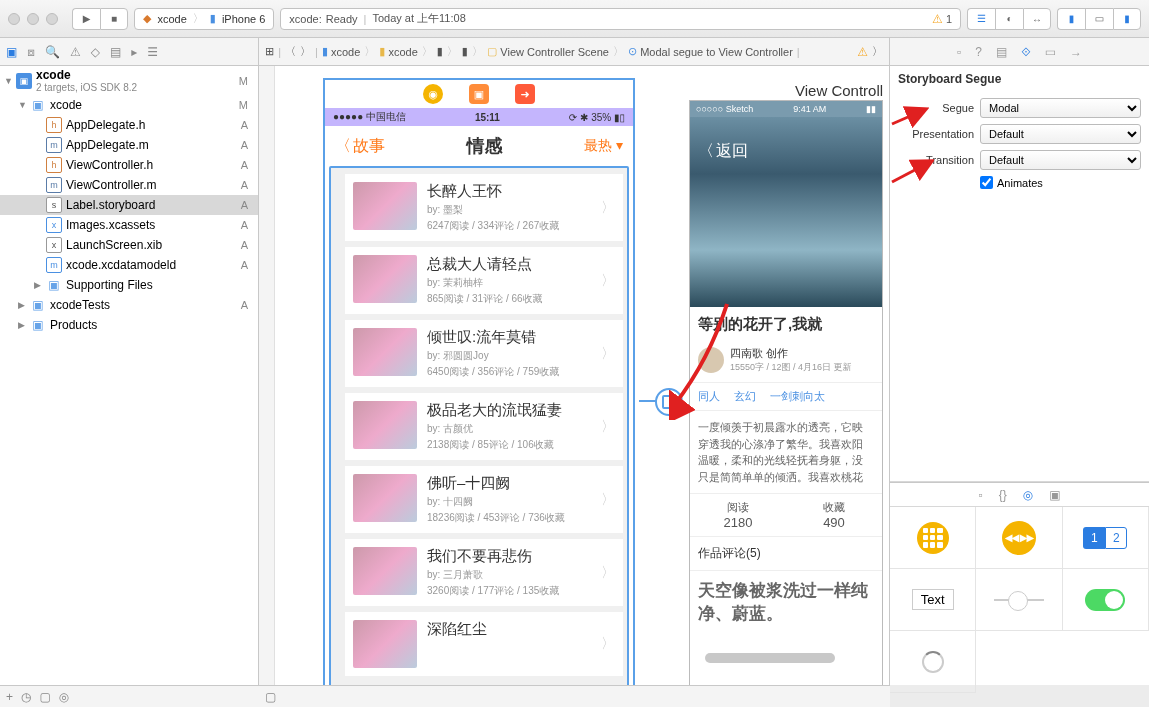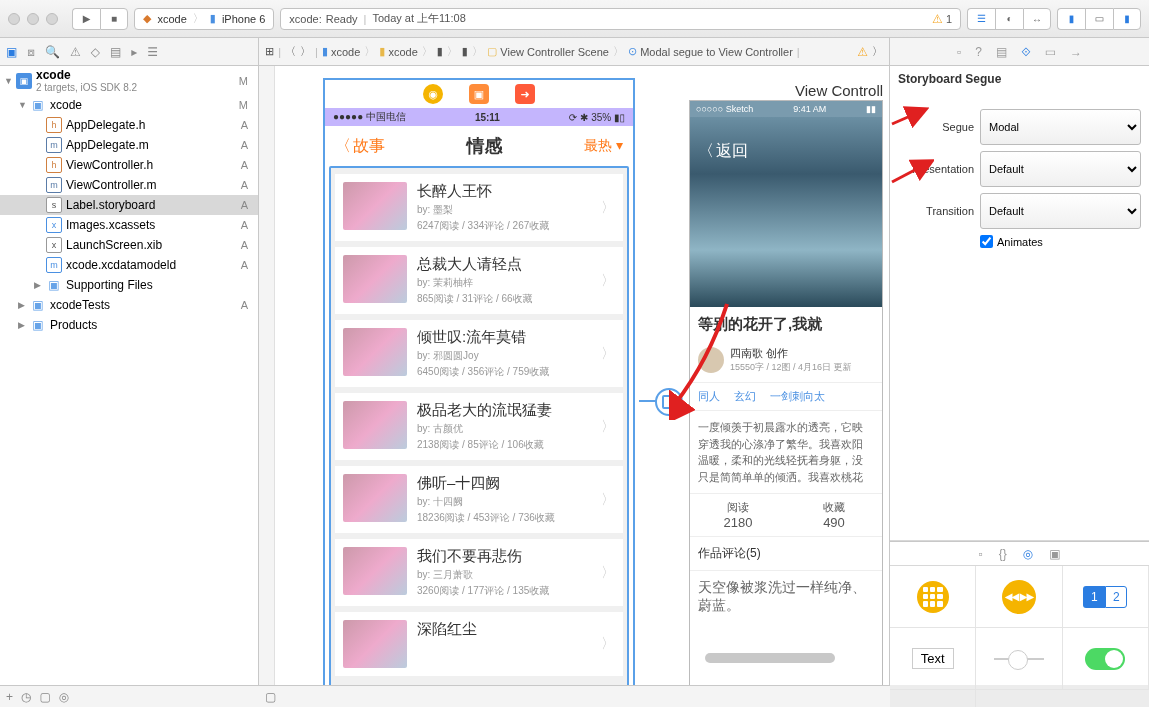--- a/index.html
+++ b/index.html
@@ -60,21 +60,21 @@
 .tic { width: 20px; height: 20px; border-radius: 4px; display: flex; align-items: center; justify-content: center; font-size: 11px; color: #fff; }
 .tic.y { background: #f5b400; border-radius: 50%; }
 .tic.o { background: #ff8c3a; }
 .tic.r { background: #ff5a3a; }
 .statusbar { height: 18px; background: #c4b5fd; display: flex; align-items: center; padding: 0 8px; font-size: 10px; color: #333; }
 .statusbar .mid { flex: 1; text-align: center; font-weight: 600; }
 .navbar1 { height: 40px; display: flex; align-items: center; padding: 0 10px; font-size: 16px; }
 .navbar1 .back { color: #ff7a1a; display: flex; align-items: center; gap: 2px; }
 .navbar1 .title { flex: 1; text-align: center; font-weight: 600; color: #333; font-size: 18px; }
 .navbar1 .hot { color: #ff7a1a; font-size: 14px; }
-.list1 { border: 2px solid #5aa0e8; margin: 0 4px; border-radius: 2px; background: #f0f0f0; height: 530px; overflow: hidden; }
+.list1 { border: 2px solid #5aa0e8; margin: 0 4px; border-radius: 2px; background: #f0f0f0; height: 530px; overflow: hidden; padding-left: 10px; }
 .cell { background: #fff; margin: 6px 4px; padding: 8px; display: flex; gap: 10px; align-items: flex-start; position: relative; }
 .cell .thumb { width: 64px; height: 48px; background: linear-gradient(135deg,#c9a 0%,#eac 50%,#bcd 100%); border-radius: 2px; }
 .cell .meta .t { font-size: 15px; color: #333; margin-bottom: 2px; }
 .cell .meta .by { font-size: 10px; color: #999; margin-bottom: 2px; }
 .cell .meta .stats { font-size: 10px; color: #999; }
 .cell .chev { position: absolute; right: 8px; top: 50%; transform: translateY(-50%); color: #ccc; font-size: 14px; }
 
 .phone2 { left: 414px; top: 34px; width: 194px; height: 620px; overflow: hidden; }
 .phone2 .sb2 { height: 16px; background: #7a9bae; color: #fff; font-size: 9px; display: flex; align-items: center; padding: 0 6px; }
 .phone2 .sb2 .mid { flex: 1; text-align: center; }
@@ -84,37 +84,37 @@
 .phone2 .author { padding: 4px 8px 8px; display: flex; gap: 6px; align-items: center; background: #fff; }
 .phone2 .author .av { width: 26px; height: 26px; border-radius: 50%; background: #d8c8b0; }
 .phone2 .author .nm { font-size: 11px; color: #333; }
 .phone2 .author .dt { font-size: 9px; color: #999; }
 .phone2 .tags { padding: 6px 8px; display: flex; gap: 14px; font-size: 11px; color: #4a90e2; border-top: 1px solid #eee; border-bottom: 1px solid #eee; background: #fff; }
 .phone2 .desc { padding: 8px; font-size: 11px; color: #666; line-height: 1.5; background: #fff; }
 .phone2 .stats2 { display: flex; border-top: 1px solid #eee; border-bottom: 1px solid #eee; background: #fff; }
 .phone2 .stats2 > div { flex: 1; text-align: center; padding: 6px 0; font-size: 11px; color: #555; }
 .phone2 .stats2 .num { font-size: 13px; }
 .phone2 .comments-h { padding: 8px; font-size: 12px; color: #333; background: #fff; border-bottom: 1px solid #eee; }
-.phone2 .comment-body { padding: 8px; font-size: 14px; color: #666; background: #fff; }
+.phone2 .comment-body { padding: 8px; font-size: 17px; color: #666; background: #fff; font-weight: bold; }
 
 
 .segue-node { position: absolute; left: 380px; top: 322px; width: 28px; height: 28px; border: 2px solid #5aa0e8; border-radius: 50%; background: #fff; display: flex; align-items: center; justify-content: center; }
 .segue-node .inner { width: 14px; height: 14px; border: 2px solid #5aa0e8; border-radius: 2px; }
 .segue-line { position: absolute; left: 364px; top: 334px; width: 18px; height: 2px; background: #5aa0e8; }
 
 
 .arrow { position: absolute; pointer-events: none; }
 
 
 .inspector { width: 259px; background: #fff; display: flex; flex-direction: column; }
 .insp-body { padding: 6px 8px; border-bottom: 1px solid #d8d8d8; }
-.insp-title { font-weight: 600; font-size: 12px; color: #333; margin-bottom: 23px; }
+.insp-title { font-weight: 600; font-size: 12px; color: #333; margin-bottom: 12px; }
 .insp-row { display: flex; align-items: center; margin-bottom: 6px; gap: 6px; }
 .insp-row label { width: 76px; text-align: right; font-size: 11px; color: #333; }
-.insp-row input[type=text], .insp-row select { flex: 1; height: 36px; border: 1px solid #bbb; border-radius: 3px; font-size: 11px; padding: 1px 4px; background: #fff; }
+.insp-row input[type=text], .insp-row select { flex: 1; height: 20px; border: 1px solid #bbb; border-radius: 3px; font-size: 11px; padding: 1px 4px; background: #fff; }
 .insp-row select { background: linear-gradient(#fff,#f0f0f0); }
 .insp-row .chk { display: flex; align-items: center; gap: 4px; font-size: 11px; }
 
 .library { flex: 1; display: flex; flex-direction: column; border-top: 1px solid #c8c8c8; }
 .lib-tabs { height: 24px; display: flex; align-items: center; justify-content: center; gap: 16px; border-bottom: 1px solid #d8d8d8; color: #999; font-size: 12px; }
 .lib-tabs span.active { color: #2b7de1; }
 .lib-grid { flex: 1; display: grid; grid-template-columns: repeat(3, 1fr); grid-auto-rows: 62px; }
 .lib-cell { border-right: 1px solid #e4e4e4; border-bottom: 1px solid #e4e4e4; display: flex; align-items: center; justify-content: center; font-size: 13px; }
 .lib-cell.selected { background: #d8d8d8; }
 .lib-cell .btn { color: #2b7de1; }

